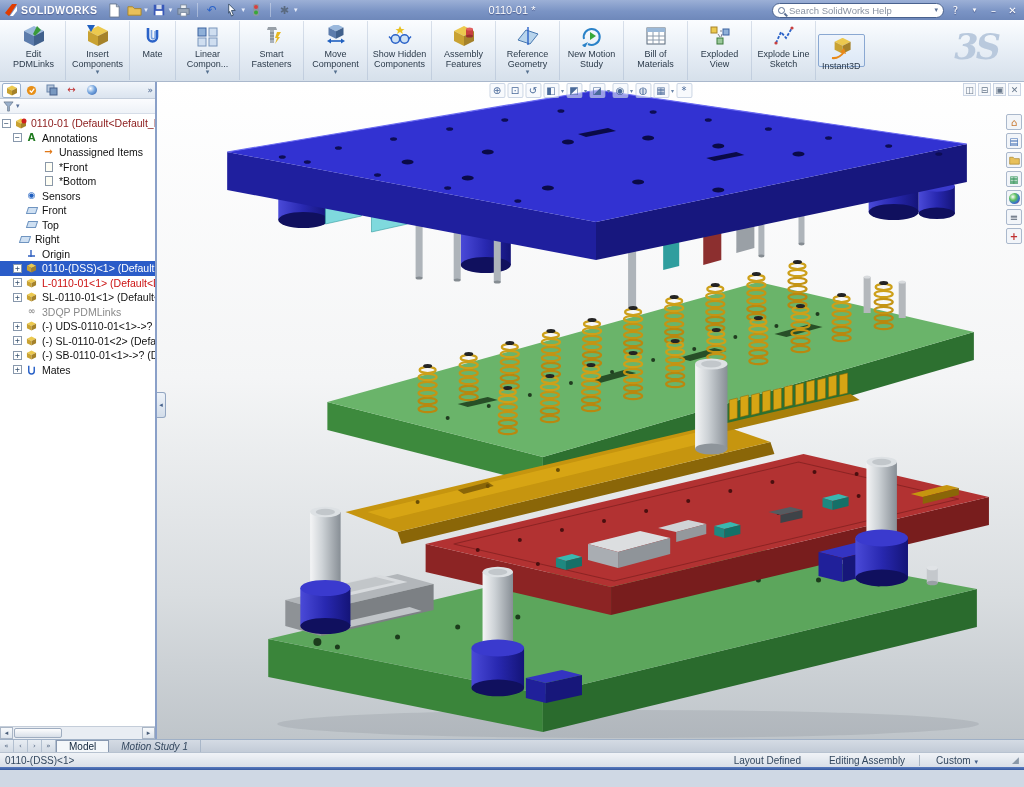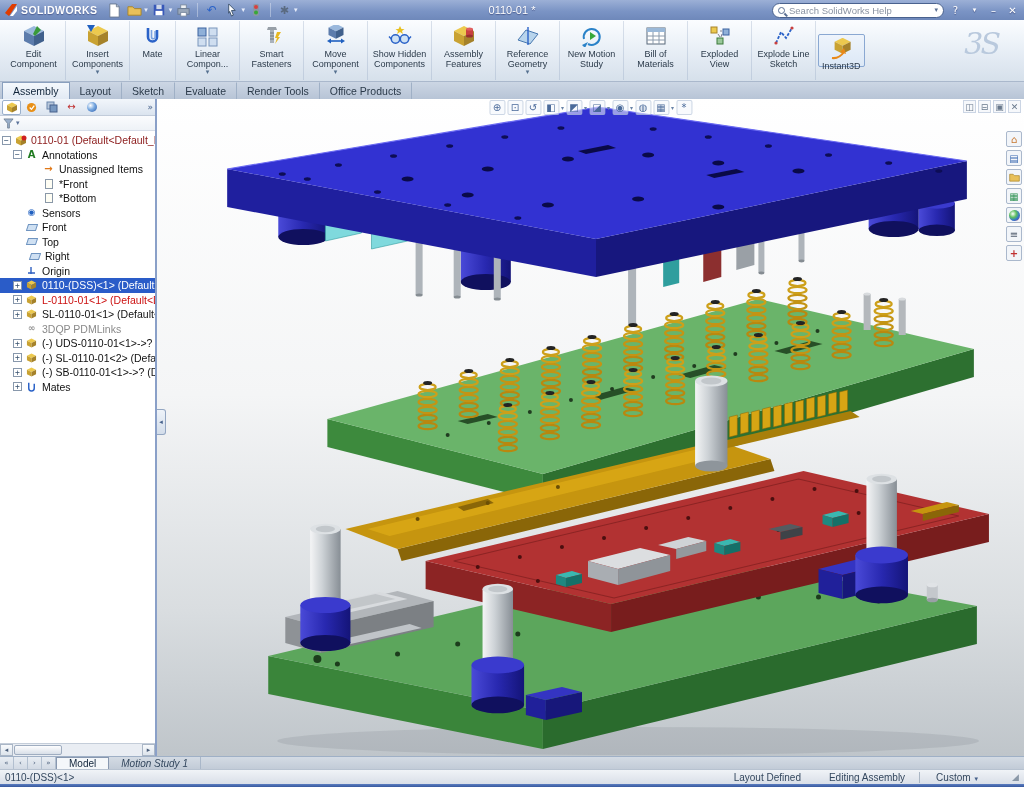--- a/index.html
+++ b/index.html
@@ -25,21 +25,21 @@
 .sb-arr{font-size:7px;color:#5a6f92;font-family:"DejaVu Sans",sans-serif}
 .winbtn{width:15px;height:15px;display:flex;align-items:center;justify-content:center;color:#fff;font-size:10px;font-family:"DejaVu Sans",sans-serif;text-shadow:0 1px 1px rgba(0,0,60,.4)}
 
 
 .ribbon{height:62px;background:linear-gradient(#fbfdff,#e6edf5 55%,#d6e0eb);border-bottom:1px solid #aab8cc;display:flex;align-items:stretch;padding:1px 2px;position:relative}
 .rbtn{display:flex;flex-direction:column;align-items:center;justify-content:flex-start;padding:3px 3px 1px;min-width:46px;max-width:64px;border-right:1px solid rgba(140,160,190,.3);cursor:default}
 .rbtn.active{background:linear-gradient(#eef4fc,#dce8f6);border:1px solid #8aa8d2;border-radius:2px;margin:13px 2px}
 .ricon{height:24px;display:flex;align-items:center;justify-content:center}
 .rlabel{font-size:9px;line-height:1.12;text-align:center;color:#2b3a4a;margin-top:1px}
 .rarr{font-size:7px;color:#55708f;font-family:"DejaVu Sans",sans-serif;line-height:1}
-.ds-logo{position:absolute;right:26px;top:6px;font-family:"DejaVu Serif",serif;font-style:italic;font-size:30px;color:#b9c9dd;font-weight:normal;letter-spacing:-3px}
+.ds-logo{position:absolute;right:26px;top:6px;font-family:"DejaVu Serif",serif;font-style:italic;font-size:35px;color:#b9c9dd;font-weight:bold;letter-spacing:-3px}
 
 
 .tabrow{height:17px;background:linear-gradient(#ccd6e4,#b7c4d6);display:flex;align-items:flex-end;padding-left:2px}
 .ctab{padding:2px 10px 2px;font-size:10.5px;color:#2b3a4a;border-right:1px solid #9fb0c6;border-top:1px solid transparent;cursor:default}
 .ctab.active{background:linear-gradient(#f4f8fc,#e2eaf4);border:1px solid #8aa0be;border-bottom:none;color:#10243a}
 
 
 .main{height:657px;display: flex;position:relative}
 .left-panel{width:157px;min-width:157px;background:#fff;border-right:2px solid #8aa0c8;display:flex;flex-direction:column}
 .panel-tabs{height:17px;background:linear-gradient(#f2f6fb,#dbe4ef);border-bottom:1px solid #c2ccda;display:flex;align-items:center;padding:0 2px;gap:1px}
@@ -179,21 +179,21 @@
   </div>
 
   <div class="ribbon">
     <div class="rbtn">
       <span class="ricon">
           <svg width="24" height="22" viewBox="0 0 24 22">
             <use href="#sym-cube-blue"></use>
             <polygon points="15,1 19,5 13,11 11,9" fill="#3a9a3a"></polygon>
           </svg>
         </span>
-      <span class="rlabel">Edit Component</span>
+      <span class="rlabel">Edit PDMLinks</span>
     </div>
     <div class="rbtn">
       <span class="ricon">
           <svg width="24" height="22" viewBox="0 0 24 22">
             <use href="#sym-cube"></use>
             <polygon points="1,0 9,0 5,7" fill="#2060c0"></polygon>
           </svg>
         </span>
       <span class="rlabel">Insert Components</span>
       <span class="rarr">▾</span>
@@ -325,28 +325,20 @@
             </g>
             <path d="M3,20 Q10,21 15,14" fill="none" stroke="#e88818" stroke-width="2"></path>
             <polygon points="17,16 15,10 11,14" fill="#e88818"></polygon>
           </svg>
         </span>
       <span class="rlabel">Instant3D</span>
     </div>
     <div class="ds-logo">3S</div>
   </div>
 
-  <div class="tabrow">
-    <div class="ctab active">Assembly</div>
-    <div class="ctab">Layout</div>
-    <div class="ctab">Sketch</div>
-    <div class="ctab">Evaluate</div>
-    <div class="ctab">Render Tools</div>
-    <div class="ctab">Office Products</div>
-  </div>
 
   <div class="main">
 
     <div class="left-panel">
       <div class="panel-tabs">
         <span class="ptab active">
             <svg width="12" height="11" viewBox="0 0 24 22">
               <use href="#sym-cube"></use>
             </svg>
           </span>
@@ -421,21 +413,21 @@
             </span>
           <span class="tlabel">Front</span>
         </div>
         <div class="trow" style="padding-left:13px">
           <span class="tsp"></span>
           <span class="ticon">
               <span class="plane-ic"></span>
             </span>
           <span class="tlabel">Top</span>
         </div>
-        <div class="trow" style="padding-left:16px">
+        <div class="trow" style="padding-left:6px">
           <span class="tsp"></span>
           <span class="ticon">
               <span class="plane-ic"></span>
             </span>
           <span class="tlabel">Right</span>
         </div>
         <div class="trow" style="padding-left:13px">
           <span class="tsp"></span>
           <span class="ticon">
               <svg width="11" height="11" viewBox="0 0 11 11">

